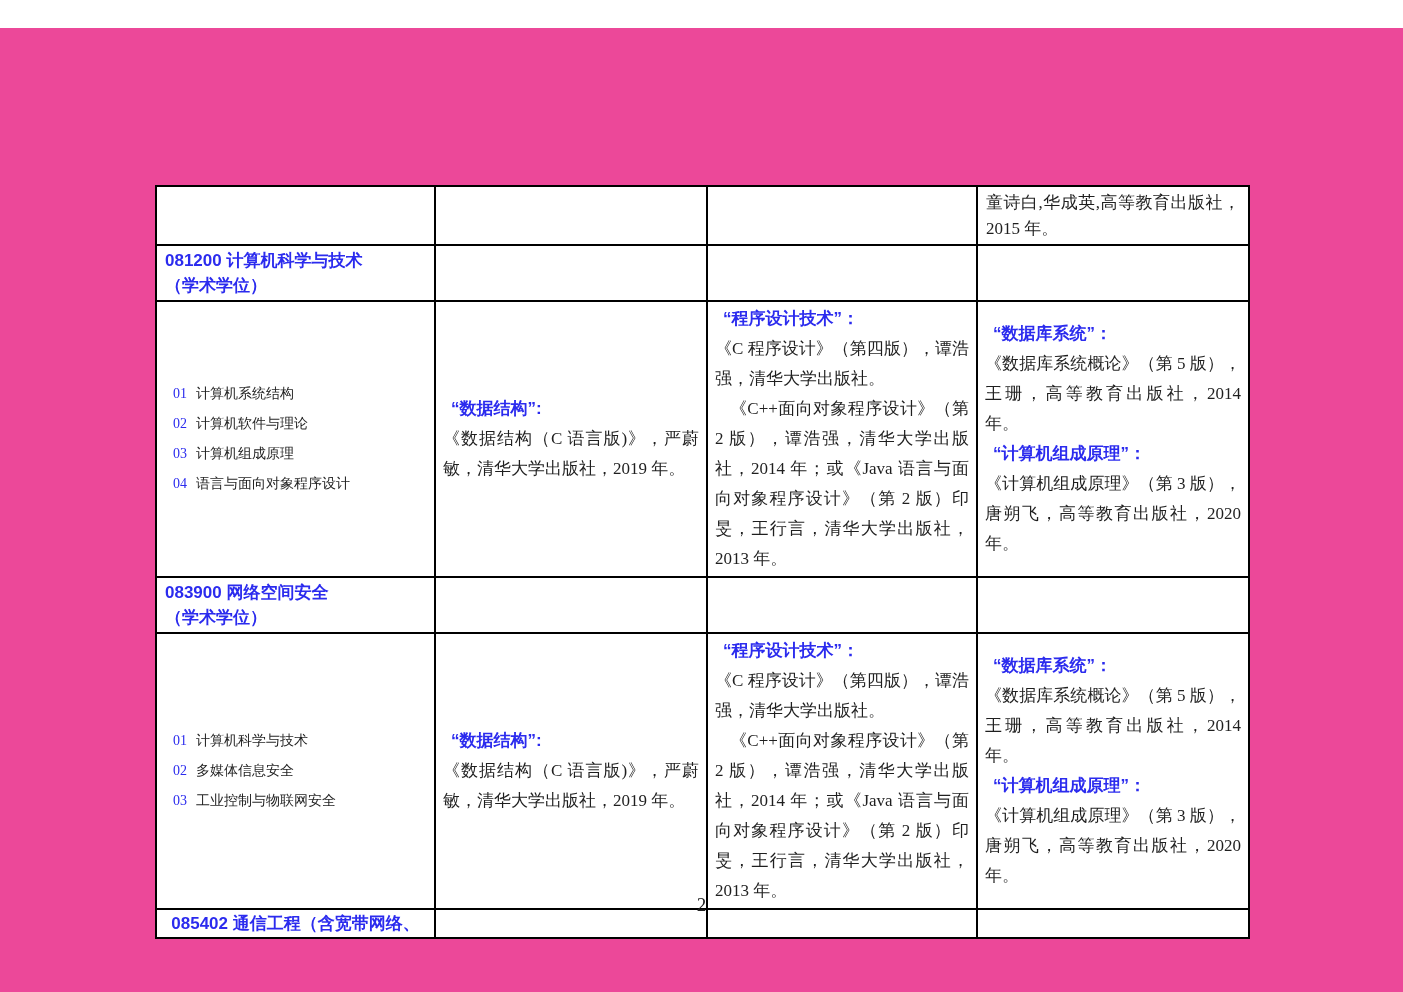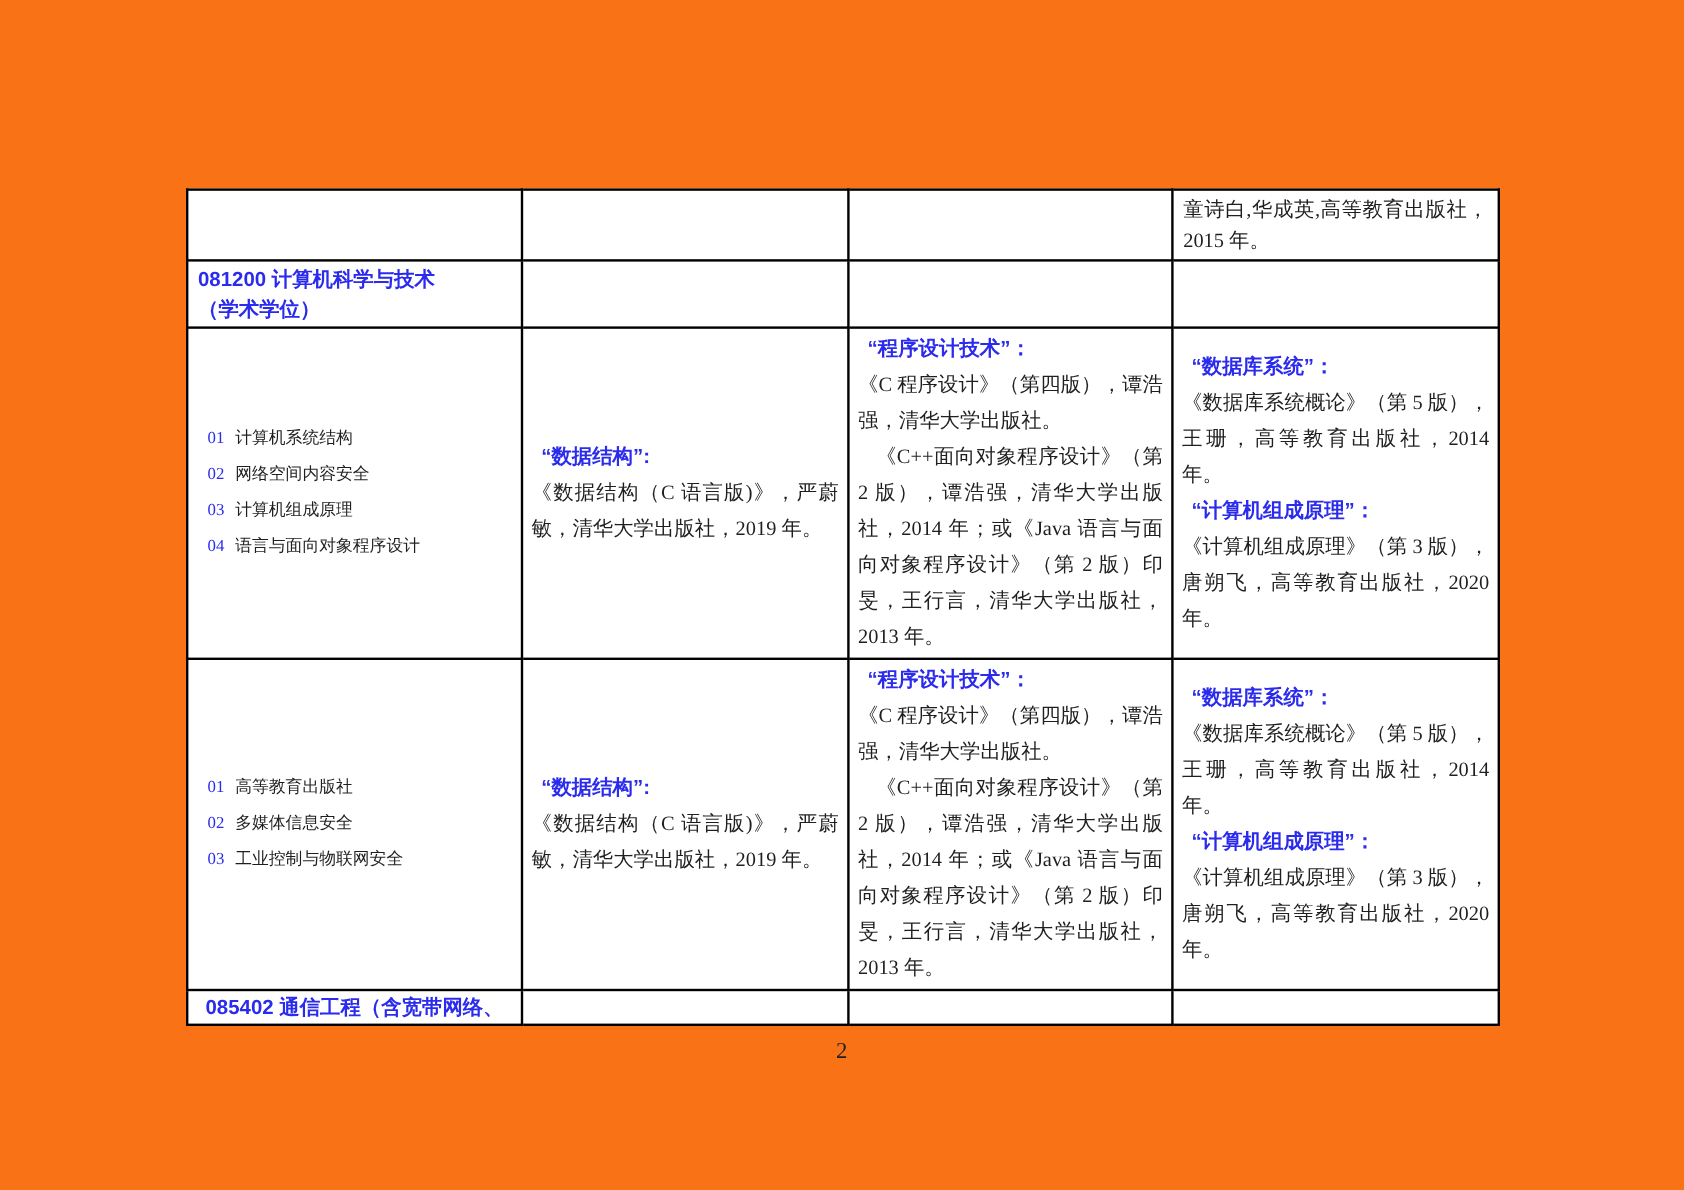--- a/index.html
+++ b/index.html
@@ -3,21 +3,21 @@
 <meta charset="utf-8">
 <style>
   * { margin: 0; padding: 0; box-sizing: border-box; }
   html, body { background: #ffffff; }
   body {
     width: 1403px; height: 992px;
     position: relative;
     font-family: "Liberation Serif", "DejaVu Serif", serif;
     color: var(--text, #1f1f1f);
   }
-  .sheet { position: absolute; inset: 0; background: #f97316; overflow: hidden; }
+  .sheet { position: absolute; inset: 0; background: #ec4899; overflow: hidden; margin-top: 28px; }
 
   table.doc {
     position: absolute; left: 155px; top: 157px;
     width: 1093px;
     border-collapse: collapse; table-layout: fixed;
     background: #ffffff;
   }
   col.c1 { width: 279px; }
   col.c2 { width: 272px; }
   col.c3 { width: 270px; }
@@ -118,21 +118,21 @@
         <td></td>
         <td></td>
       </tr>
 
       <tr class="r-detail">
         <td class="dir-cell">
           <div class="dir-line">
             <span class="dir-num">01</span><span>计算机系统结构</span>
           </div>
           <div class="dir-line">
-            <span class="dir-num">02</span><span>网络空间内容安全</span>
+            <span class="dir-num">02</span><span>计算机软件与理论</span>
           </div>
           <div class="dir-line">
             <span class="dir-num">03</span><span>计算机组成原理</span>
           </div>
           <div class="dir-line">
             <span class="dir-num">04</span><span>语言与面向对象程序设计</span>
           </div>
         </td>
         <td class="book-cell">
           <div class="book-heading">“数据结构”:</div>
@@ -144,25 +144,34 @@
           <div class="book-body indent-first">《C++面向对象程序设计》（第 2 版），谭浩强，清华大学出版社，2014 年；或《Java 语言与面向对象程序设计》（第 2 版）印 旻，王行言，清华大学出版社，2013 年。</div>
         </td>
         <td class="book-cell">
           <div class="book-heading">“数据库系统”：</div>
           <div class="book-body">《数据库系统概论》（第 5 版），王珊，高等教育出版社，2014 年。</div>
           <div class="book-heading">“计算机组成原理”：</div>
           <div class="book-body">《计算机组成原理》（第 3 版），唐朔飞，高等教育出版社，2020 年。</div>
         </td>
       </tr>
 
+      <tr class="r-head2">
+        <td class="head-cell">
+          <div>083900 网络空间安全</div>
+          <div>（学术学位）</div>
+        </td>
+        <td></td>
+        <td></td>
+        <td></td>
+      </tr>
 
       <tr class="r-detail2">
         <td class="dir-cell">
           <div class="dir-line">
-            <span class="dir-num">01</span><span>高等教育出版社</span>
+            <span class="dir-num">01</span><span>计算机科学与技术</span>
           </div>
           <div class="dir-line">
             <span class="dir-num">02</span><span>多媒体信息安全</span>
           </div>
           <div class="dir-line">
             <span class="dir-num">03</span><span>工业控制与物联网安全</span>
           </div>
         </td>
         <td class="book-cell">
           <div class="book-heading">“数据结构”:</div>

